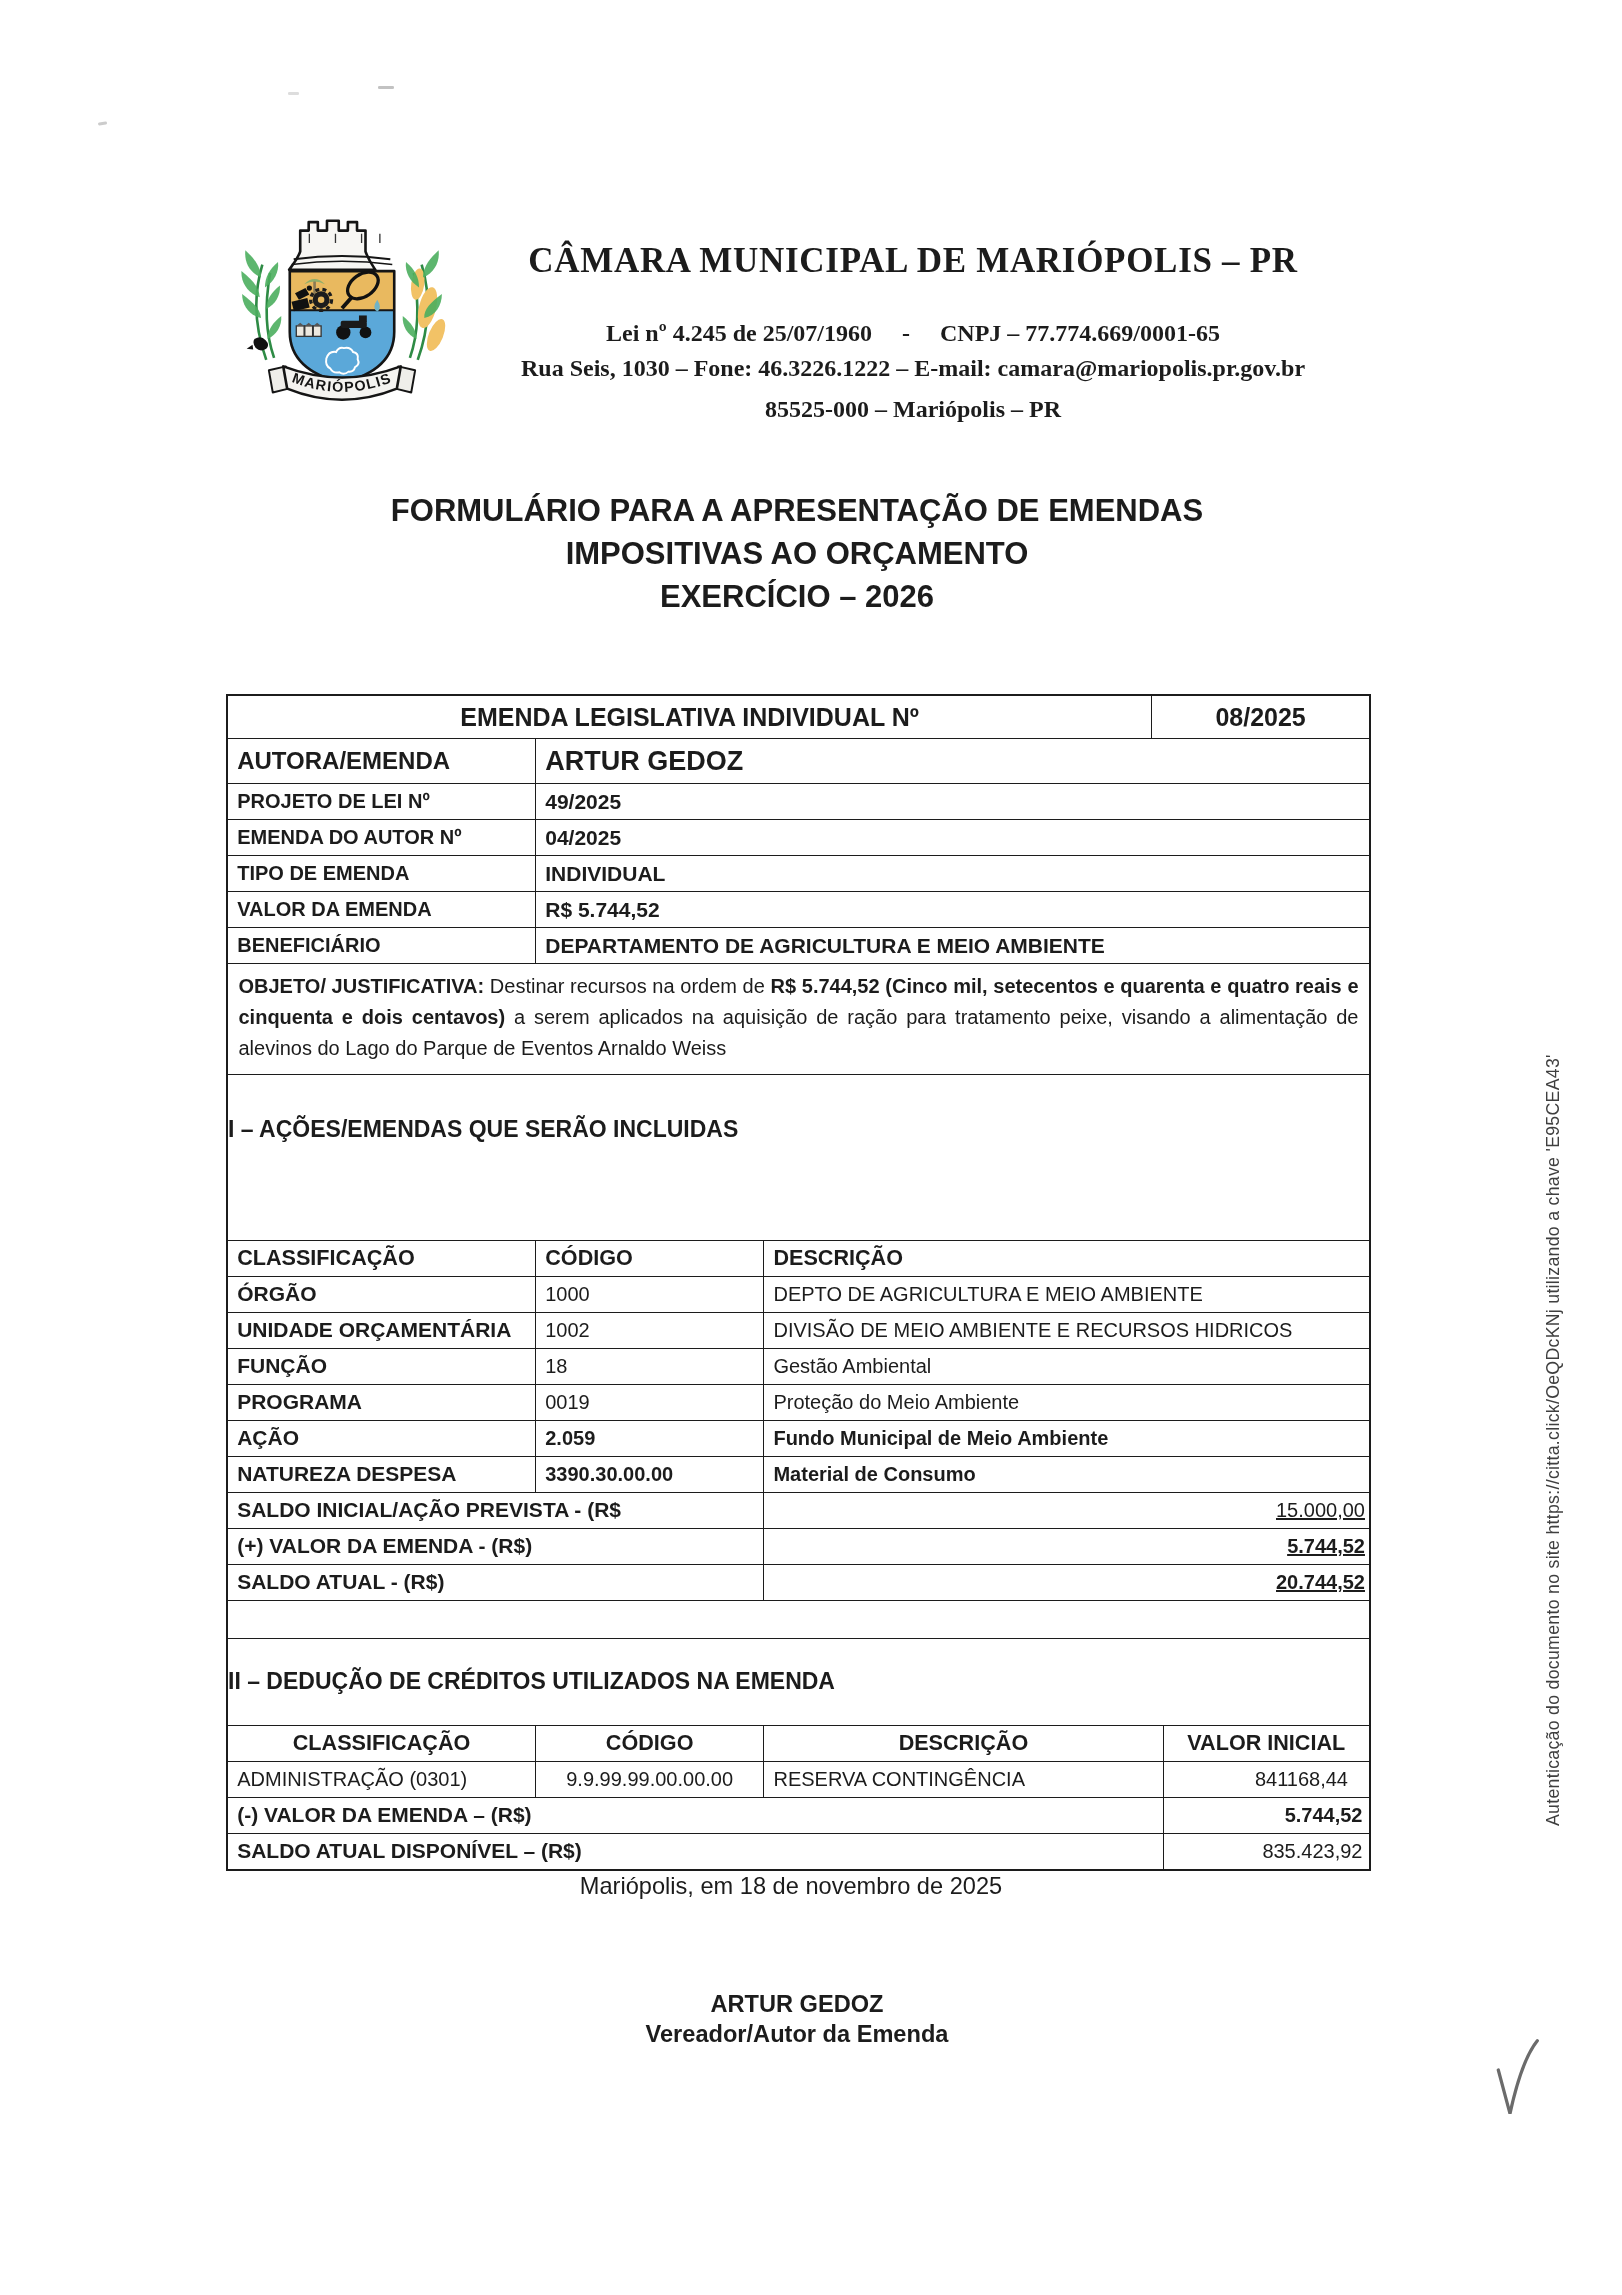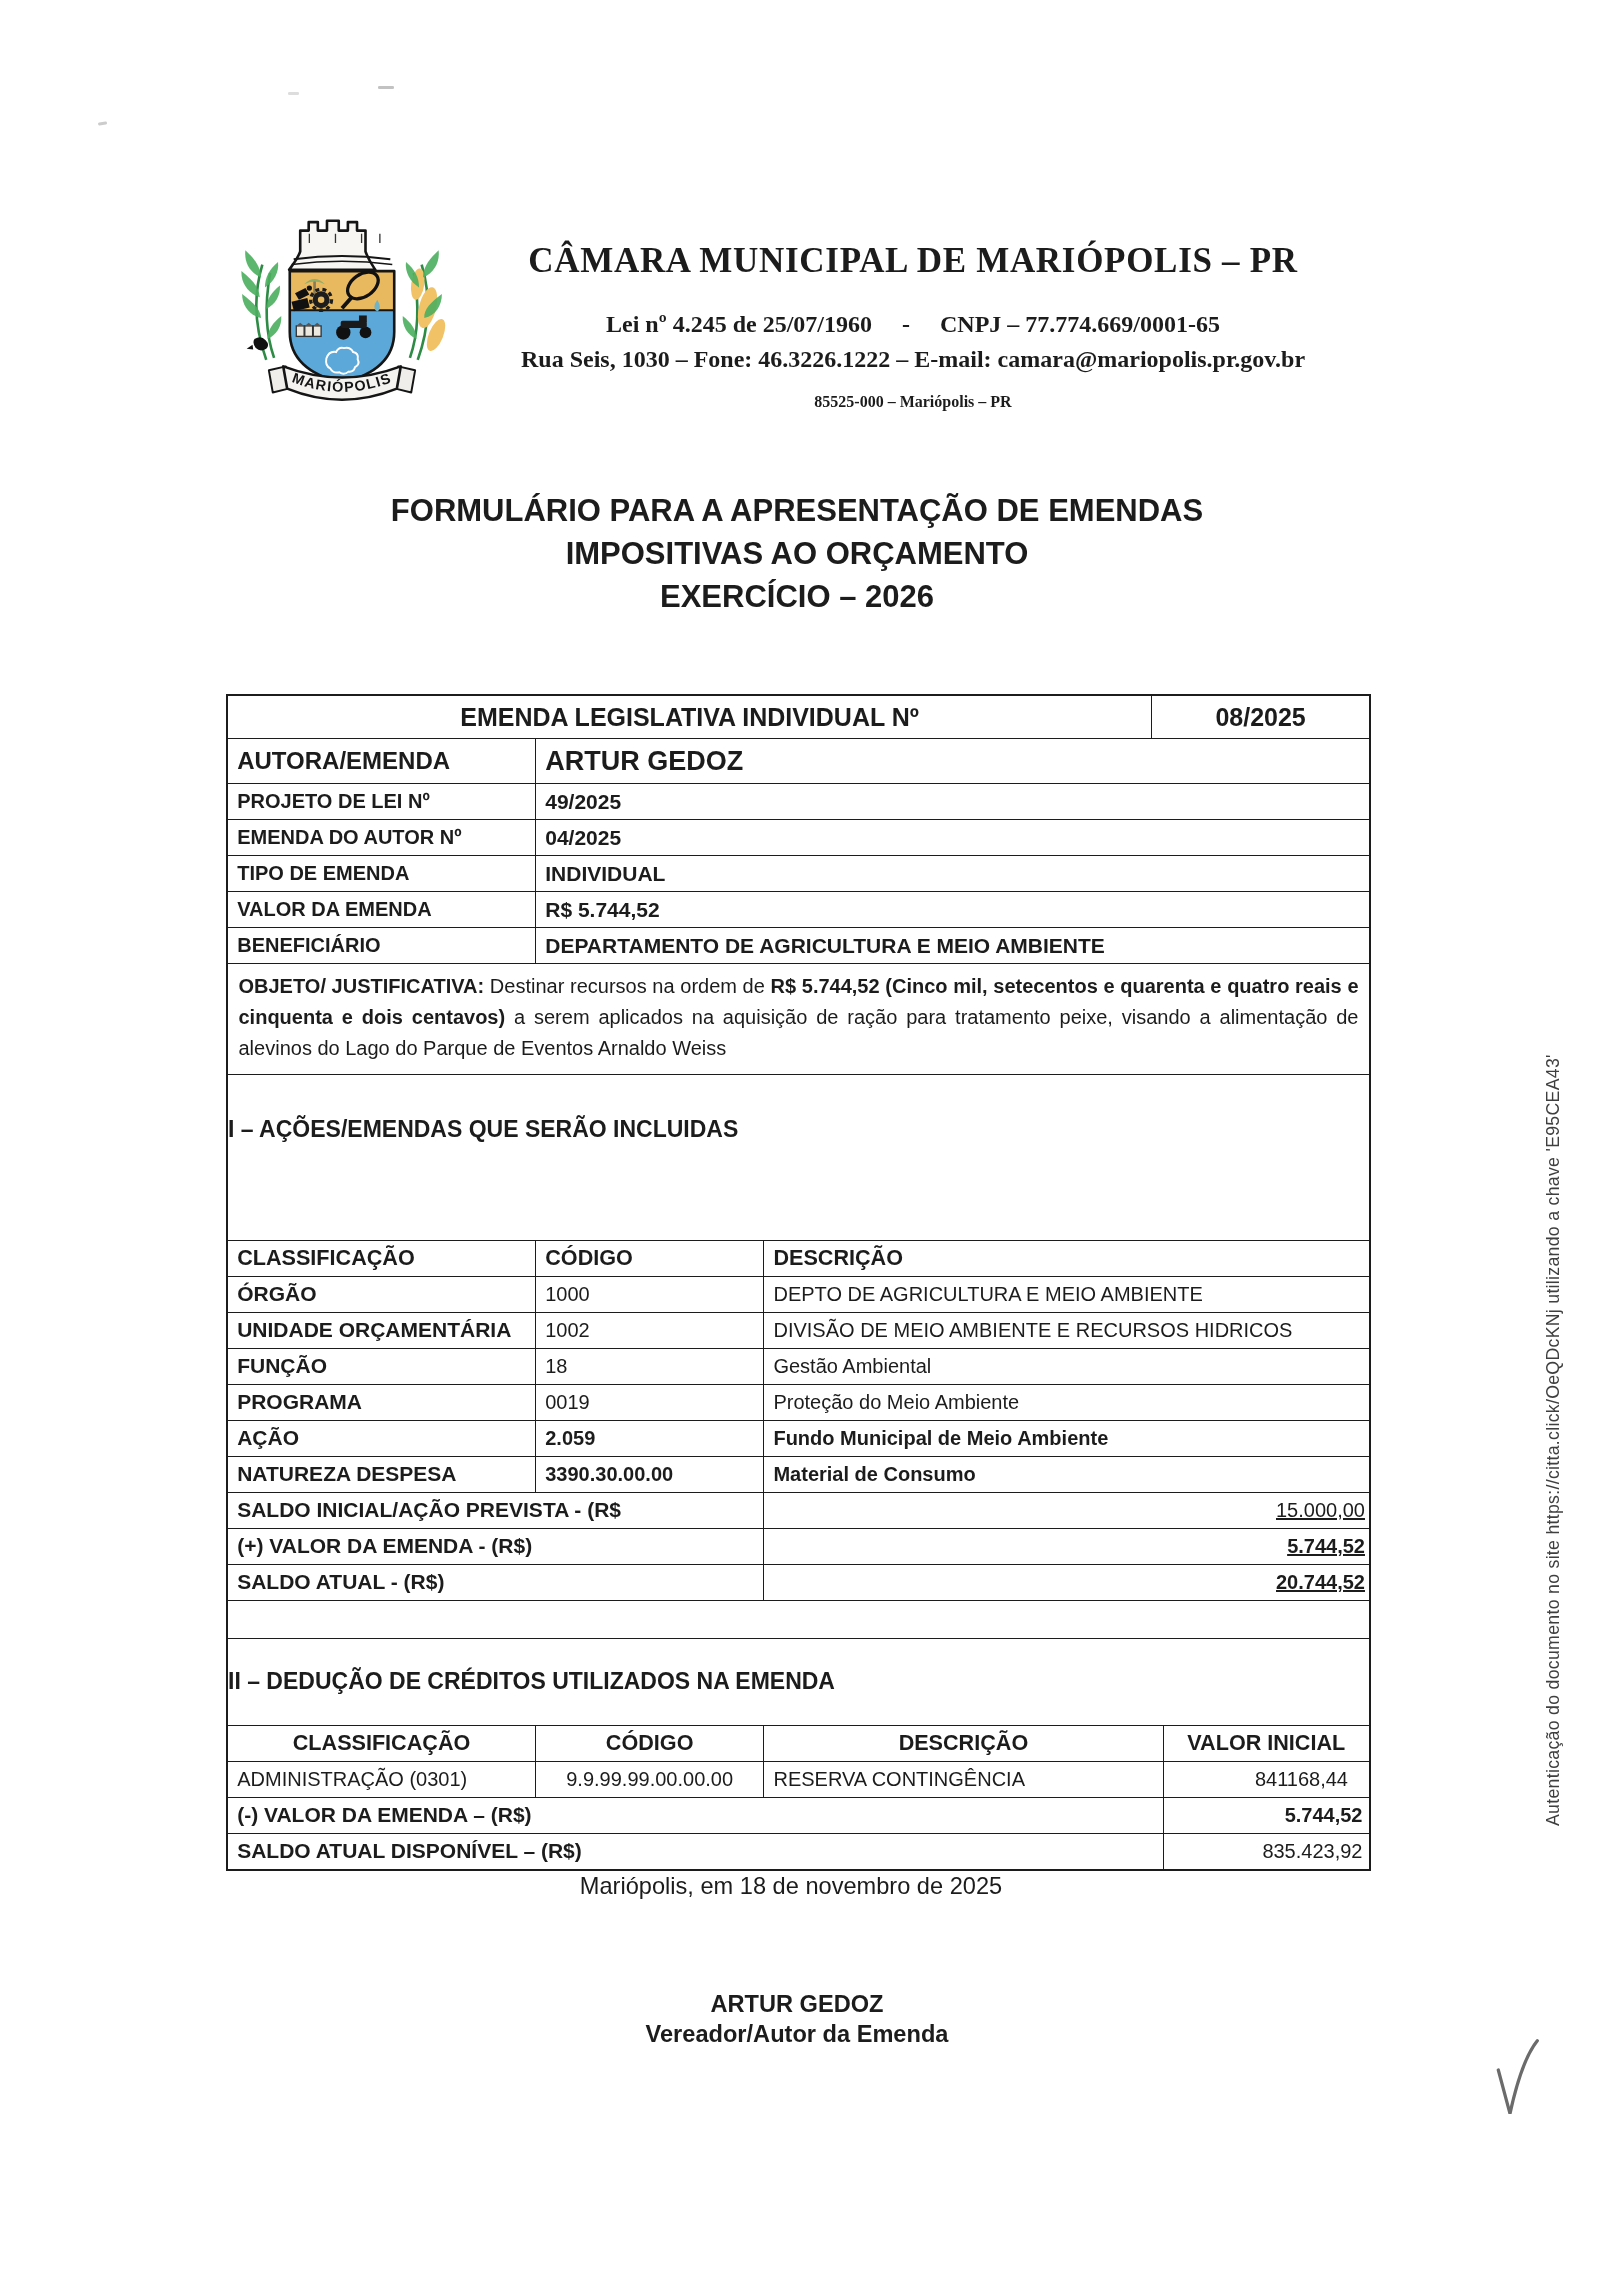--- a/index.html
+++ b/index.html
@@ -11,24 +11,24 @@
   .a1{left:98px;top:122px;width:9.2px;height:2.6px;opacity:.45;transform:rotate(-8deg);}
   .a2{left:288px;top:92px;width:10.5px;height:2.6px;opacity:.30;}
   .a3{left:378px;top:86px;width:15.7px;height:3.3px;opacity:.55;}
 
   
   .letterhead{position:absolute;left:226px;top:203px;width:1142px;height:262px;}
   .crest{position:absolute;left:5.2px;top:7.9px;width:222px;height:222px;}
   .head-text{position:absolute;left:232px;top:0;width:910px;text-align:center;
              font-family:"Liberation Serif",serif;font-weight:bold;}
   .org-name{margin-top:38px;font-size:35px;letter-spacing:0.7px;}
-  .sub1{margin-top:30px;font-size:24px;}
+  .sub1{margin-top:39px;font-size:24px;}
   .sub1 .sep{display:inline-block;margin:0 30px;}
   .sub2{margin-top:7.9px;font-size:24px;}
-  .sub3{margin-top:20px;font-size:16px;}
+  .sub3{margin-top:14px;font-size:24px;}
 
   
   .form-title{position:absolute;left:226px;top:489px;width:1142px;text-align:center;
               font-weight:bold;font-size:31px;line-height:43px;}
 
   
   .main-box{position:absolute;left:226px;top:694px;width:1141px;border:2px solid #1c1c1c;}
   .row{display:flex;border-top:1.3px solid #1c1c1c;align-items:stretch;}
   .row:first-child{border-top:none;}
   .cell{box-sizing:border-box;padding:2.6px 9.2px;display:flex;align-items:center;}

